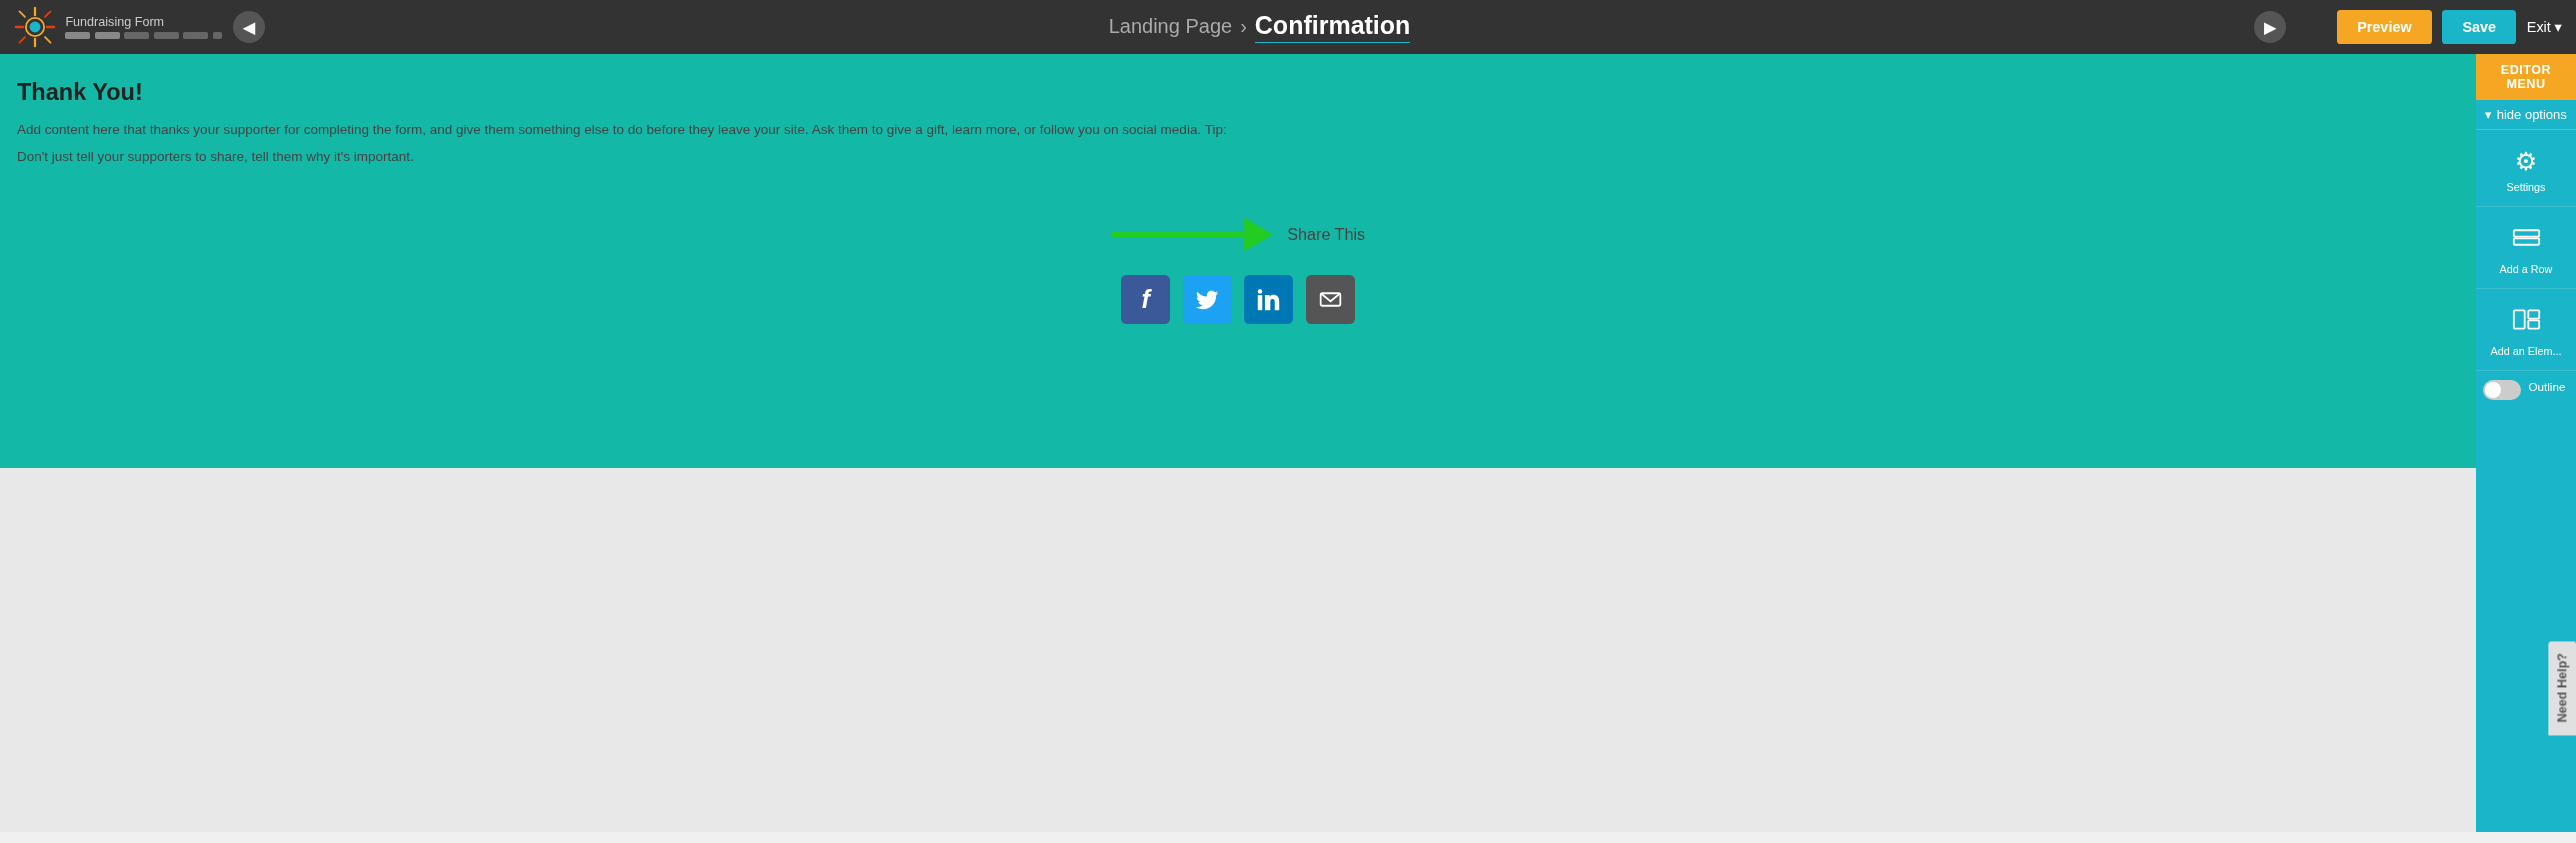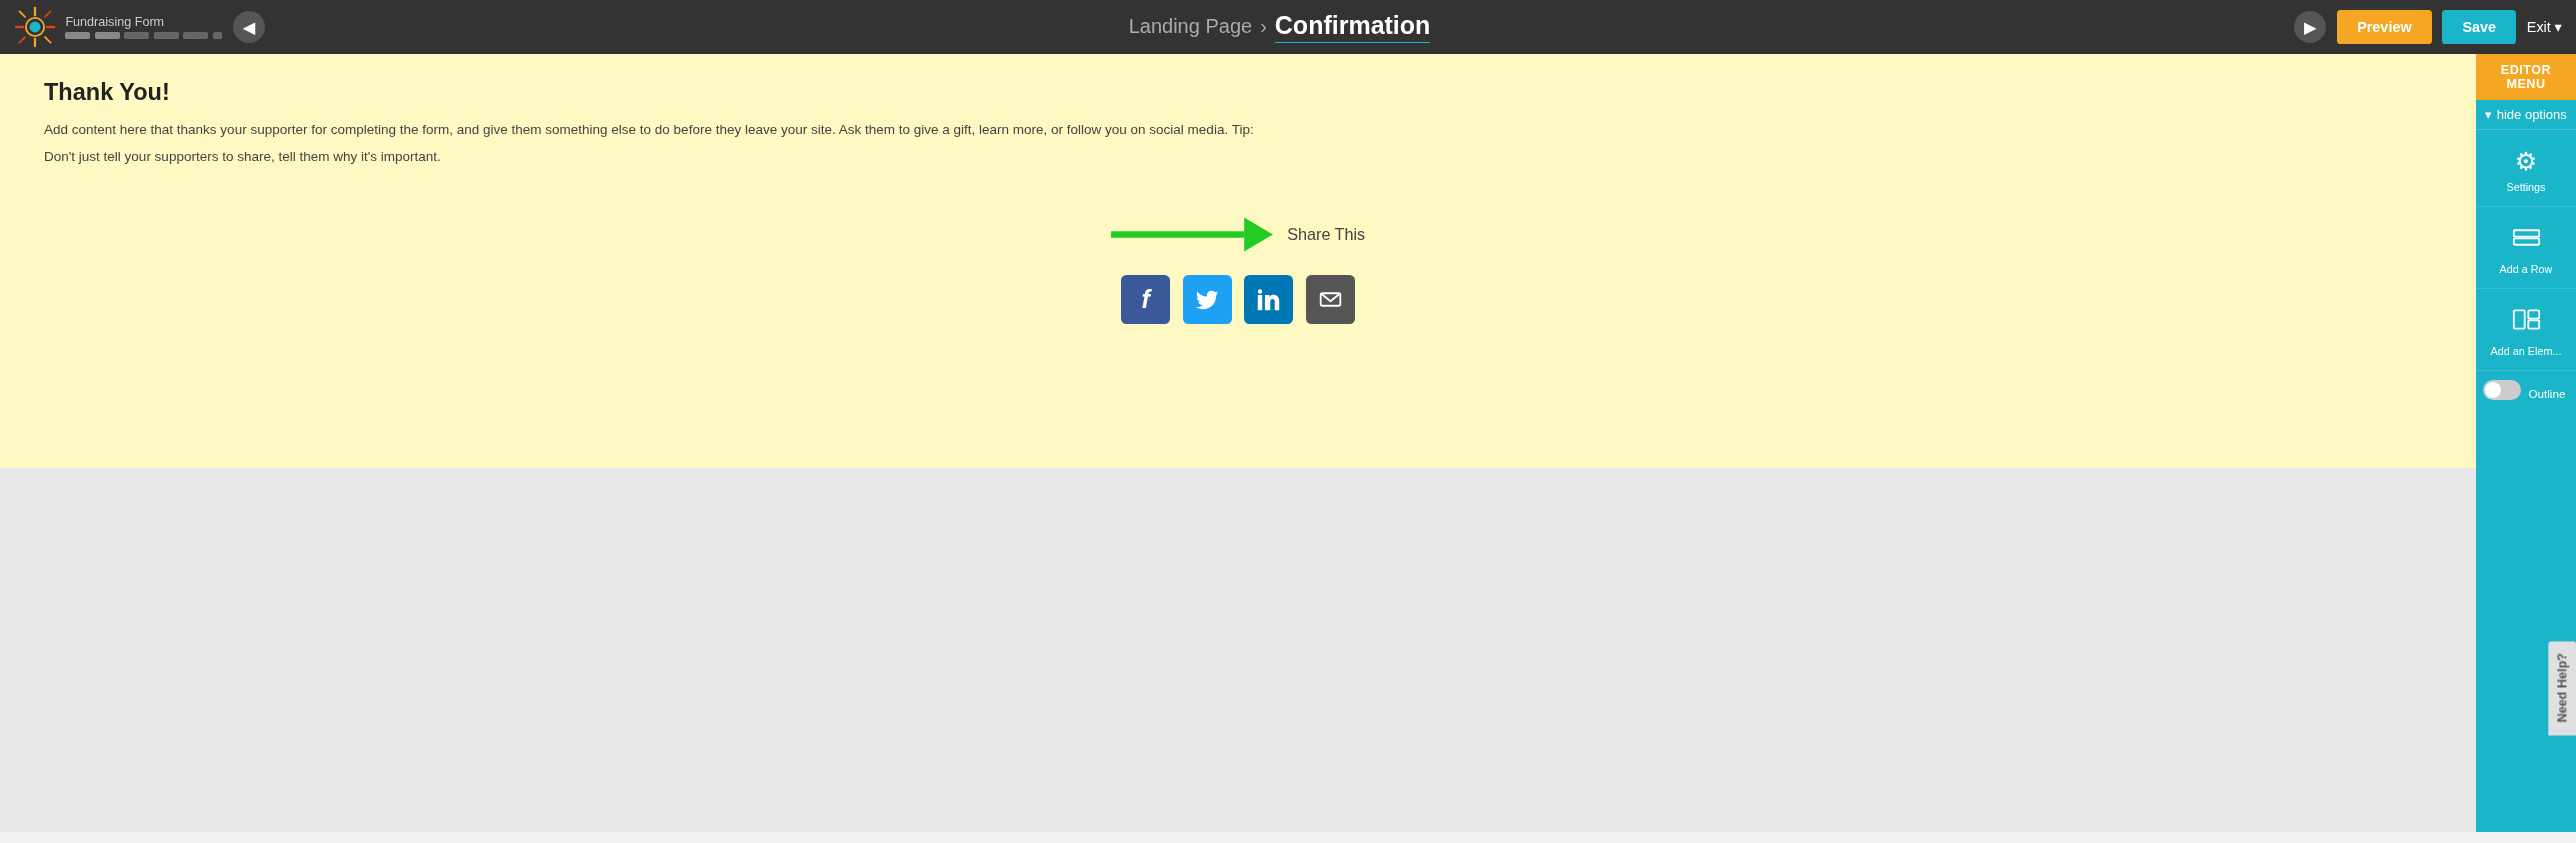--- a/index.html
+++ b/index.html
@@ -78,20 +78,21 @@
     }
     .btn-preview {
       background: #f5a623;
       color: white;
       border: none;
       padding: 9px 20px;
       border-radius: 3.6px;
       font-size: 14.4px;
       font-weight: 600;
       cursor: pointer;
+      margin-left: 40px;
     }
     .btn-save {
       background: #1ab5c8;
       color: white;
       border: none;
       padding: 9px 20px;
       border-radius: 3.6px;
       font-size: 14.4px;
       font-weight: 600;
       cursor: pointer;
@@ -105,22 +106,22 @@
       display: flex; align-items: center; gap: 3.6px;
     }
 
     
     .main-wrapper {
       display: flex;
       min-height: calc(100vh - 65px);
     }
     .content-area {
       flex: 1;
-      background: #fef9c3;
-      padding: 25px 44px;
+      background: #14b8a6;
+      padding: 25px 17px;
     }
     .page-title {
       font-size: 23.5px;
       font-weight: 700;
       color: #222;
       margin-bottom: 12.6px;
     }
     .page-description {
       font-size: 13.5px;
       color: #444;
@@ -240,21 +241,21 @@
       font-size: 12.6px;
       font-weight: 600;
       cursor: pointer;
       border-radius: 0 0 3.6px 3.6px;
       z-index: 100;
     }
 
     
     .outline-row {
       display: flex;
-      align-items: flex-end;
+      align-items: flex-start;
       padding: 9px 7.2px;
       gap: 7.2px;
       background: #1ab5c8;
     }
     .toggle {
       width: 38px; height: 20px;
       background: #ccc;
       border-radius: 10px;
       position: relative;
       cursor: pointer;

